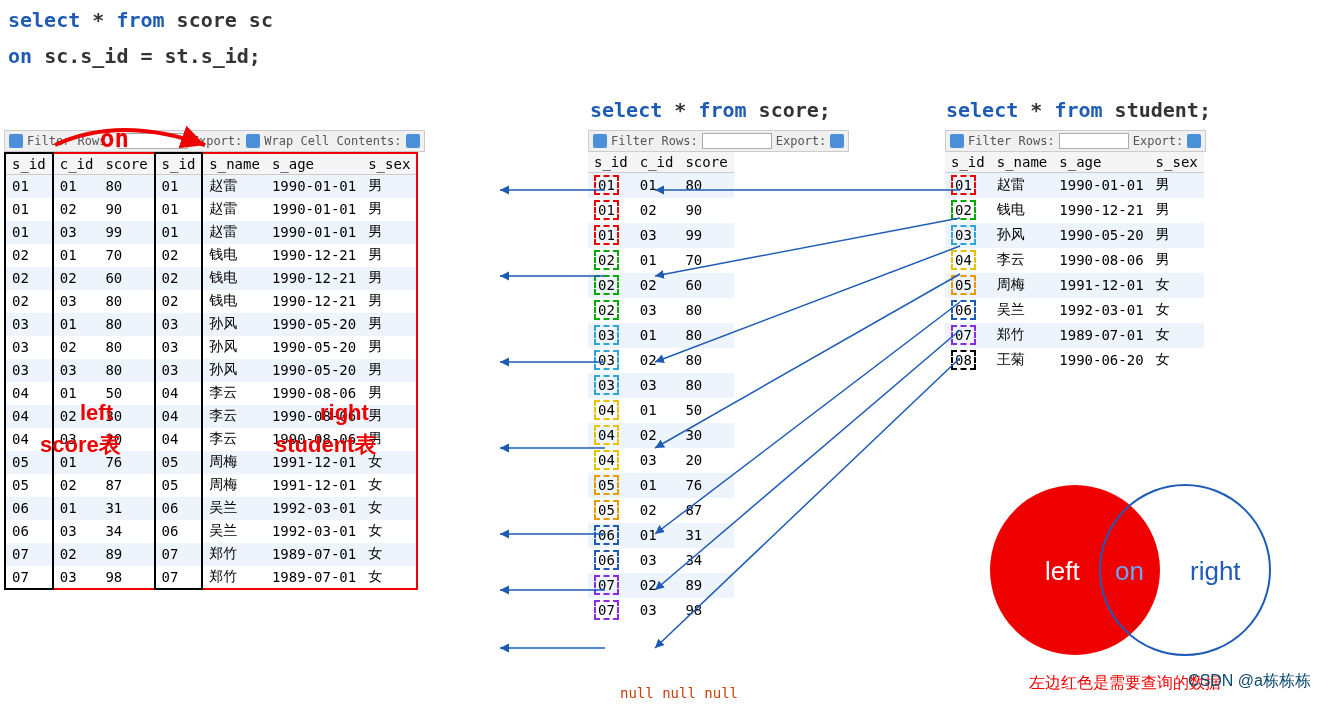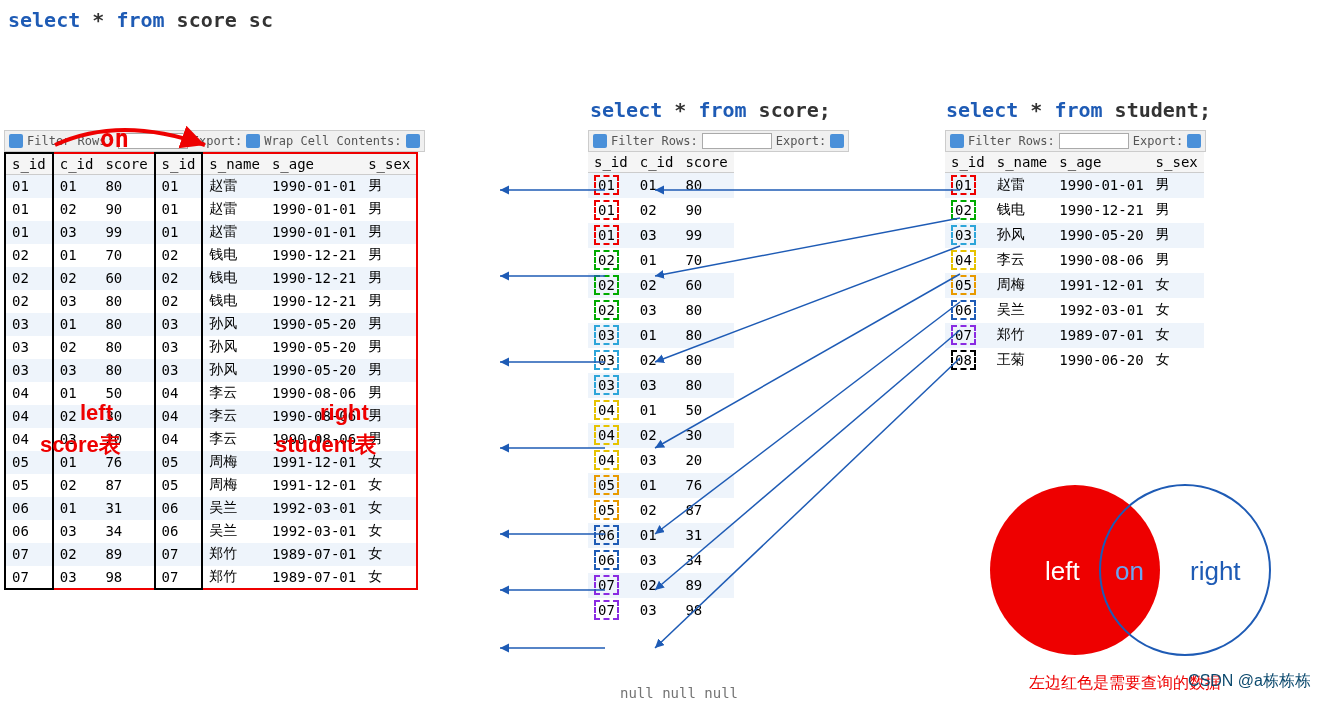--- a/index.html
+++ b/index.html
@@ -27,27 +27,28 @@
 .overlay-label{position:absolute;font-size:22px;font-weight:bold;color:#e00;font-family:Arial,sans-serif}
 .lbl-on{position:absolute;left:100px;top:125px;font-size:24px;color:#e00;font-weight:bold;z-index:10}
 .arrow-on{position:absolute;left:30px;top:120px;width:180px;height:30px;z-index:9}
 .venn{position:absolute;left:955px;top:470px;width:340px;height:230px}
 .venn svg{width:340px;height:200px}
 .venn-label{font-size:26px;font-family:Arial,sans-serif}
 .venn-caption{color:#e00;font-size:16px;text-align:center;font-family:"Microsoft YaHei",sans-serif}
 .dash{border:2px dashed;display:inline-block;padding:0 2px}
 .lines-svg{position:absolute;left:0;top:0;width:1323px;height:722px;pointer-events:none;z-index:5}
 .watermark{position:absolute;right:12px;bottom:30px;color:#0c4a6e;font-size:16px;font-family:Arial,sans-serif}
-.null-txt{position:absolute;left:620px;top:685px;color:#737373;font-size:14px}
+.null-txt{position:absolute;left:620px;top:685px;color:#c2410c;font-size:14px}
 </style>
 </head>
 <body>
 
 <div class="code-v">
 <div class="code"><span class="kw">select</span><span class="txt"> * </span><span class="kw">from</span><span class="txt"> score sc</span></div>
+<div class="code"><span class="kw">on</span><span class="txt"> sc.s_id = st.s_id;</span></div>
 </div>
 
 <svg class="arrow-on">
 <defs>
       <marker id="ah-red" markerWidth="8" markerHeight="8" refX="6" refY="3" orient="auto">
         <path d="M0,0 L6,3 L0,6 Z" fill="#e00"></path>
       </marker>
     </defs>
 <path d="M 25 25 Q 90 -5 175 25" stroke="#e00" stroke-width="4" fill="none" marker-end="url(#ah-red)"></path>
 </svg>

